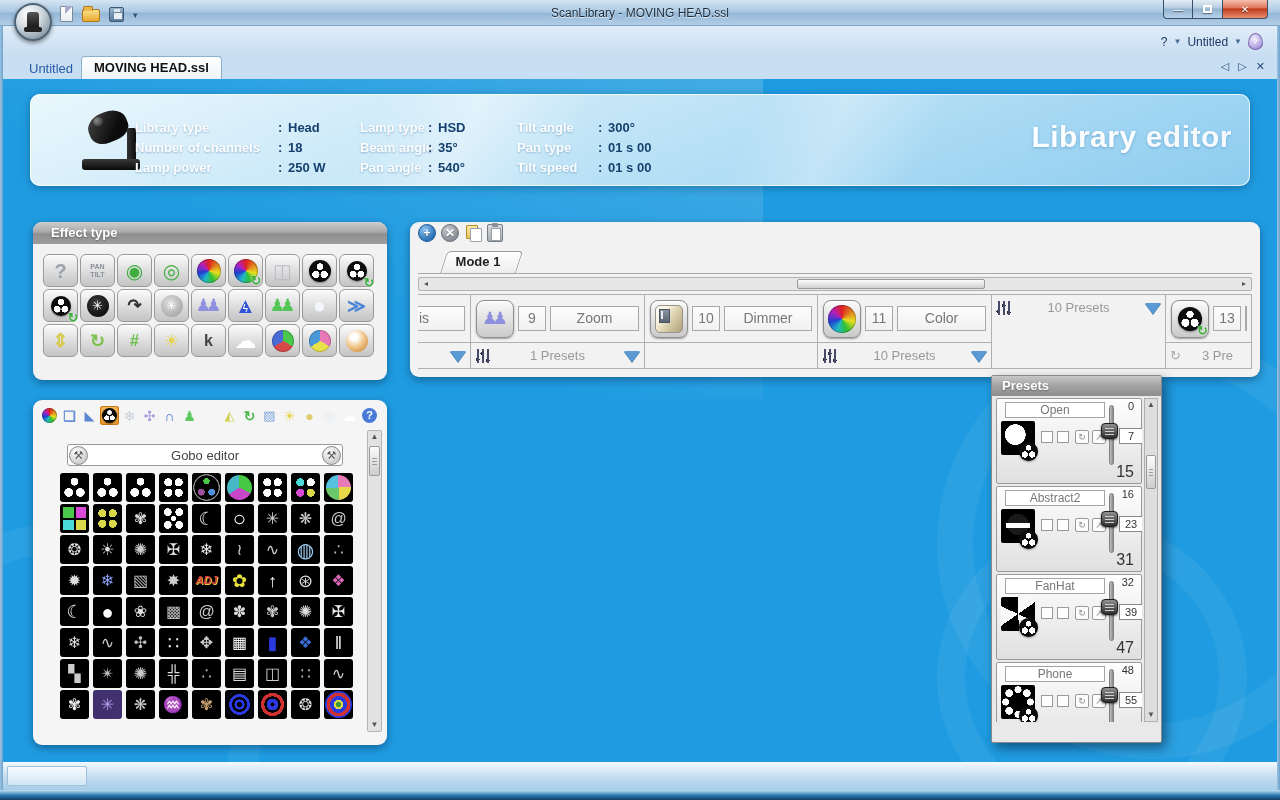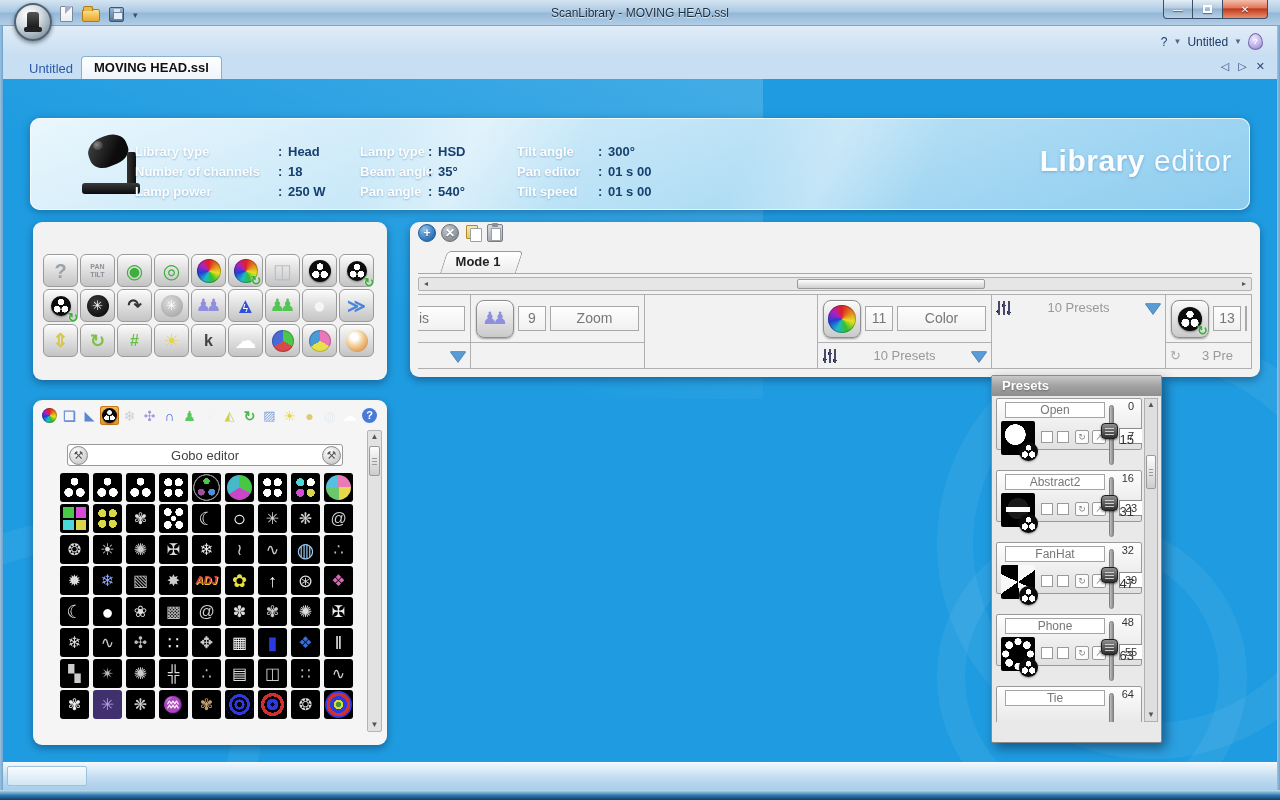--- a/index.html
+++ b/index.html
@@ -60,42 +60,42 @@
   .frame-l,.frame-r{position:absolute;top:26px;bottom:0;width:3px;background:linear-gradient(90deg,#9cc2e0,#6da2cc);z-index:26}
   .frame-l{left:0}.frame-r{right:0}
   .statusbar{position:absolute;left:3px;right:3px;bottom:10px;height:28px;z-index:26;
     background:linear-gradient(#f0f7fd,#c2dcf0 55%,#a8cdea);border-top:1px solid #f4fafe}
   .sb-cell{position:absolute;left:4px;top:3px;bottom:4px;width:80px;background:linear-gradient(#f6fbfe,#d2e6f4);
     border:1px solid #9ec0da;border-radius:2px}
   .frame-bottom{position:absolute;left:0;right:0;bottom:0;height:10px;z-index:26;
     background:linear-gradient(#bfe0ef,#2a77b0 55%,#123f66)}
 
   
-  .info-panel{position:absolute;left:27px;top:39px;width:1220px;height:92px;border-radius:10px;
+  .info-panel{position:absolute;left:27px;top:15px;width:1220px;height:92px;border-radius:10px;
     background:linear-gradient(160deg,#eaf7fd 0%,#c2e5f7 45%,#8cccef 100%);
     box-shadow:0 2px 8px rgba(0,30,60,.35),inset 0 0 0 1px rgba(255,255,255,.75);overflow:hidden}
   .info-panel::before{content:"";position:absolute;inset:0;
     background:linear-gradient(115deg,rgba(255,255,255,0) 28%,rgba(255,255,255,.4) 36%,rgba(255,255,255,0) 45%,rgba(255,255,255,0) 58%,rgba(255,255,255,.28) 65%,rgba(255,255,255,0) 73%)}
   .fixture{position:absolute;left:50px;top:14px;width:66px;height:64px}
   .fx-base{position:absolute;left:2px;bottom:2px;width:58px;height:11px;background:linear-gradient(#3a3a3a,#0a0a0a);border-radius:3px}
   .fx-arm{position:absolute;right:10px;bottom:10px;width:9px;height:34px;background:linear-gradient(90deg,#333,#0d0d0d);border-radius:2px}
   .fx-head{position:absolute;left:8px;top:4px;width:40px;height:30px;border-radius:45% 45% 40% 40%;
     background:linear-gradient(135deg,#484848,#0c0c0c 65%);transform:rotate(-22deg)}
   .fx-lens{position:absolute;left:13px;top:9px;width:10px;height:9px;border-radius:50%;background:radial-gradient(circle at 40% 35%,#8a8a8a,#222);transform:rotate(-22deg)}
   .props{position:absolute;top:24px;font-size:13px;font-weight:bold;line-height:20px}
   .pc1{left:105px}.pc2{left:330px}.pc3{left:487px}
   .prop{height:20px;white-space:nowrap}
   .plabel{display:inline-block;color:#fdfdfd;text-shadow:0 1px 2px rgba(20,80,140,.35)}
   .pc1 .plabel{width:143px}.pc2 .plabel{width:68px}.pc3 .plabel{width:81px}
   .pcolon{display:inline-block;width:10px;color:#16406e}
   .pvalue{color:#16406e}
   .brand{position:absolute;right:18px;top:26px;font-size:30px;color:#fbfdff;letter-spacing:.5px;
     text-shadow:0 1px 3px rgba(30,90,150,.35)}
   .brand .b1{font-weight:bold}
-  .brand .b2{font-weight:normal;opacity:.95;margin-left:9px}
+  .brand .b2{font-weight:bold;opacity:.95;margin-left:9px}
 
   
   .panel{position:absolute;background:#f2f2f2;border-radius:9px;box-shadow:0 3px 9px rgba(0,20,50,.4)}
   .panel-header{position:absolute;left:0;right:0;top:0;height:22px;border-radius:9px 9px 0 0;
     background:linear-gradient(#cdcdcd,#aaaaaa 45%,#8f8f8f 55%,#9e9e9e);
     color:#fff;font-weight:bold;font-size:13px;line-height:22px;text-shadow:0 1px 2px rgba(0,0,0,.35)}
 
   
   .effect-panel{left:30px;top:143px;width:354px;height:158px}
   .effect-panel .panel-header{padding-left:18px}
@@ -175,26 +175,26 @@
   .dd{width:0;height:0;border:8px solid transparent;border-top:11px solid #5b9bd5;margin-top:9px;flex:0 0 16px;cursor:pointer;
     filter:drop-shadow(0 1px 0 #3a7aab)}
 
   
   .popup{position:absolute;left:988px;top:296px;width:171px;height:368px;background:#e9e9e9;border:1px solid #8a8a8a;
     border-radius:2px;box-shadow:4px 5px 12px rgba(0,0,20,.45);z-index:20}
   .popup-header{position:absolute;left:0;right:0;top:0;height:20px;padding-left:10px;
     background:linear-gradient(#c8c8c8,#a2a2a2 50%,#8e8e8e);color:#fff;font-weight:bold;font-size:13px;line-height:20px;
     text-shadow:0 1px 2px rgba(0,0,0,.35)}
   .entries{position:absolute;left:4px;top:22px;width:146px;height:324px;overflow:hidden}
-  .entry{position:relative;height:52px;margin-bottom:20px;background:linear-gradient(#fefefe,#e0e0e0);
+  .entry{position:relative;height:86px;margin-bottom:2px;background:linear-gradient(#fefefe,#e0e0e0);
     border:1px solid #9a9a9a;border-radius:2px}
   .e-name{position:absolute;left:8px;top:3px;width:100px;height:16px;background:#fff;border:1px solid #a4a4a4;
     font-size:12px;color:#777;text-align:center;line-height:15px}
   .e-min{position:absolute;right:7px;top:1px;font-size:11px;color:#333}
-  .e-max{position:absolute;right:7px;bottom:2px;font-size:13px;color:#333}
+  .e-max{position:absolute;right:7px;bottom:2px;font-size:16px;color:#333}
   .thumb{position:absolute;left:4px;top:22px;width:34px;height:34px;background:#000;border-radius:2px}
   .badge{position:absolute;left:22px;top:43px;width:19px;height:19px}
   .p-open{background-image:radial-gradient(circle at 42% 40%,#fff 0 36%,rgba(0,0,0,0) 37%)}
   .p-abstract{background-image:linear-gradient(#fff,#fff),radial-gradient(circle at 50% 46%,#1a1a1a 0 42%,rgba(0,0,0,0) 43%);
     background-size:24px 5px,100% 100%;background-position:5px 14px,0 0;background-repeat:no-repeat}
   .p-fan{background:#000 conic-gradient(#f8f8f8 0 55deg,#000 55deg 115deg,#f8f8f8 115deg 175deg,#000 175deg 235deg,#f8f8f8 235deg 295deg,#000 295deg)}
   .p-phone{background-image:
     radial-gradient(circle at 50% 14%,#fff 0 10%,rgba(0,0,0,0) 11%),
     radial-gradient(circle at 76% 24%,#fff 0 10%,rgba(0,0,0,0) 11%),
     radial-gradient(circle at 86% 50%,#fff 0 10%,rgba(0,0,0,0) 11%),
@@ -330,29 +330,30 @@
         <div class="prop"><span class="plabel">Number of channels</span><span class="pcolon">:</span><span class="pvalue">18</span></div>
         <div class="prop"><span class="plabel">Lamp power</span><span class="pcolon">:</span><span class="pvalue">250 W</span></div>
       </div>
       <div class="props pc2">
         <div class="prop"><span class="plabel">Lamp type</span><span class="pcolon">:</span><span class="pvalue">HSD</span></div>
         <div class="prop"><span class="plabel">Beam angle</span><span class="pcolon">:</span><span class="pvalue">35°</span></div>
         <div class="prop"><span class="plabel">Pan angle</span><span class="pcolon">:</span><span class="pvalue">540°</span></div>
       </div>
       <div class="props pc3">
         <div class="prop"><span class="plabel">Tilt angle</span><span class="pcolon">:</span><span class="pvalue">300°</span></div>
-        <div class="prop"><span class="plabel">Pan editor</span><span class="pcolon">:</span><span class="pvalue">01 s 00</span></div>
+        <div class="prop"><span class="plabel">Pan type</span><span class="pcolon">:</span><span class="pvalue">01 s 00</span></div>
         <div class="prop"><span class="plabel">Tilt speed</span><span class="pcolon">:</span><span class="pvalue">01 s 00</span></div>
       </div>
       <div class="brand">
         <span class="b1">Library</span><span class="b2">editor</span>
       </div>
     </div>
 
     <div class="panel effect-panel">
+      <div class="panel-header">Effect type</div>
       <div class="eff-grid" id="eff-grid">
           <div class="eff-btn">
             <span class="ig" style="color: rgb(154, 162, 170); font-size: 20px; font-weight: bold;">?</span>
           </div>
           <div class="eff-btn">
             <div class="itext2">
               <div>PAN</div>
               <div>TILT</div>
             </div>
           </div>
@@ -477,22 +478,34 @@
             </div>
           </div>
           <div class="ch-cell" style="width: 174px;">
             <div class="ch-top">
               <div class="ch-ico">
                 <span class="ppl" style="color: rgb(143, 143, 224);">♟♟</span>
               </div>
               <div class="num-box">9</div>
               <div class="name-box">Zoom</div>
             </div>
+            <div class="ch-bot">
+              <div class="fader-ico"></div>
+              <div class="pr-label">1 Presets</div>
+              <div class="dd"></div>
+            </div>
           </div>
           <div class="ch-cell" style="width: 173px;">
+            <div class="ch-top">
+              <div class="ch-ico">
+                <div class="dim"></div>
+              </div>
+              <div class="num-box">10</div>
+              <div class="name-box">Dimmer</div>
+            </div>
           </div>
           <div class="ch-cell" style="width: 174px;">
             <div class="ch-top">
               <div class="ch-ico">
                 <div class="cw" style="height: 28px; width: 28px;"></div>
               </div>
               <div class="num-box">11</div>
               <div class="name-box">Color</div>
             </div>
             <div class="ch-bot">

